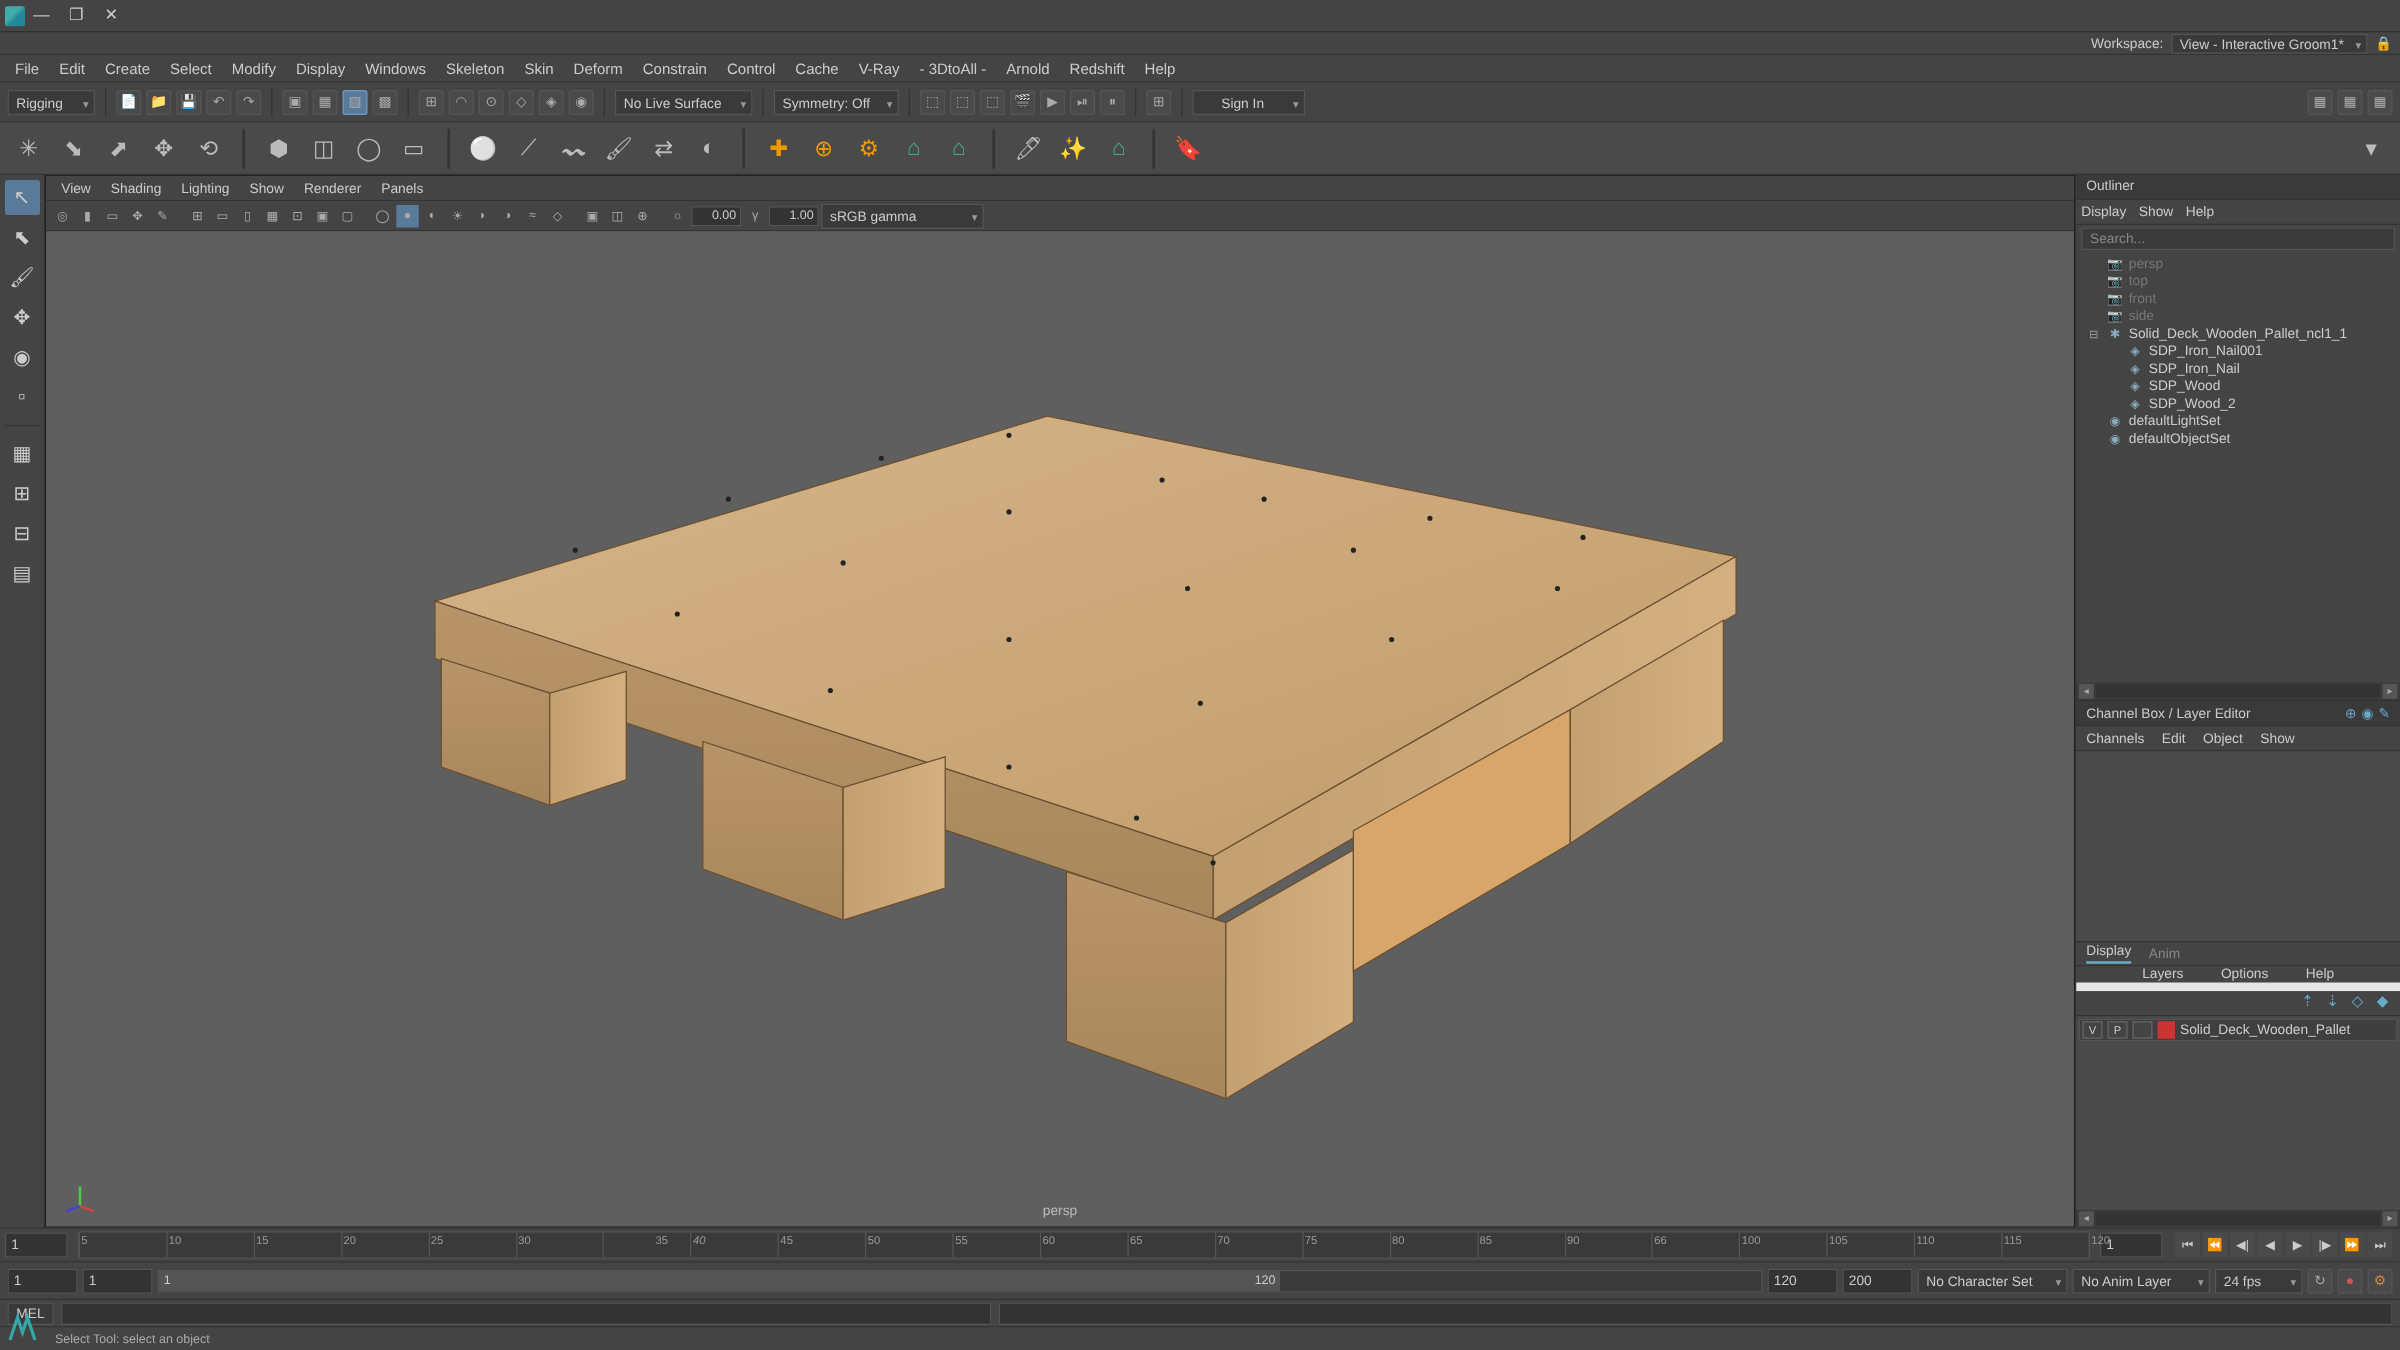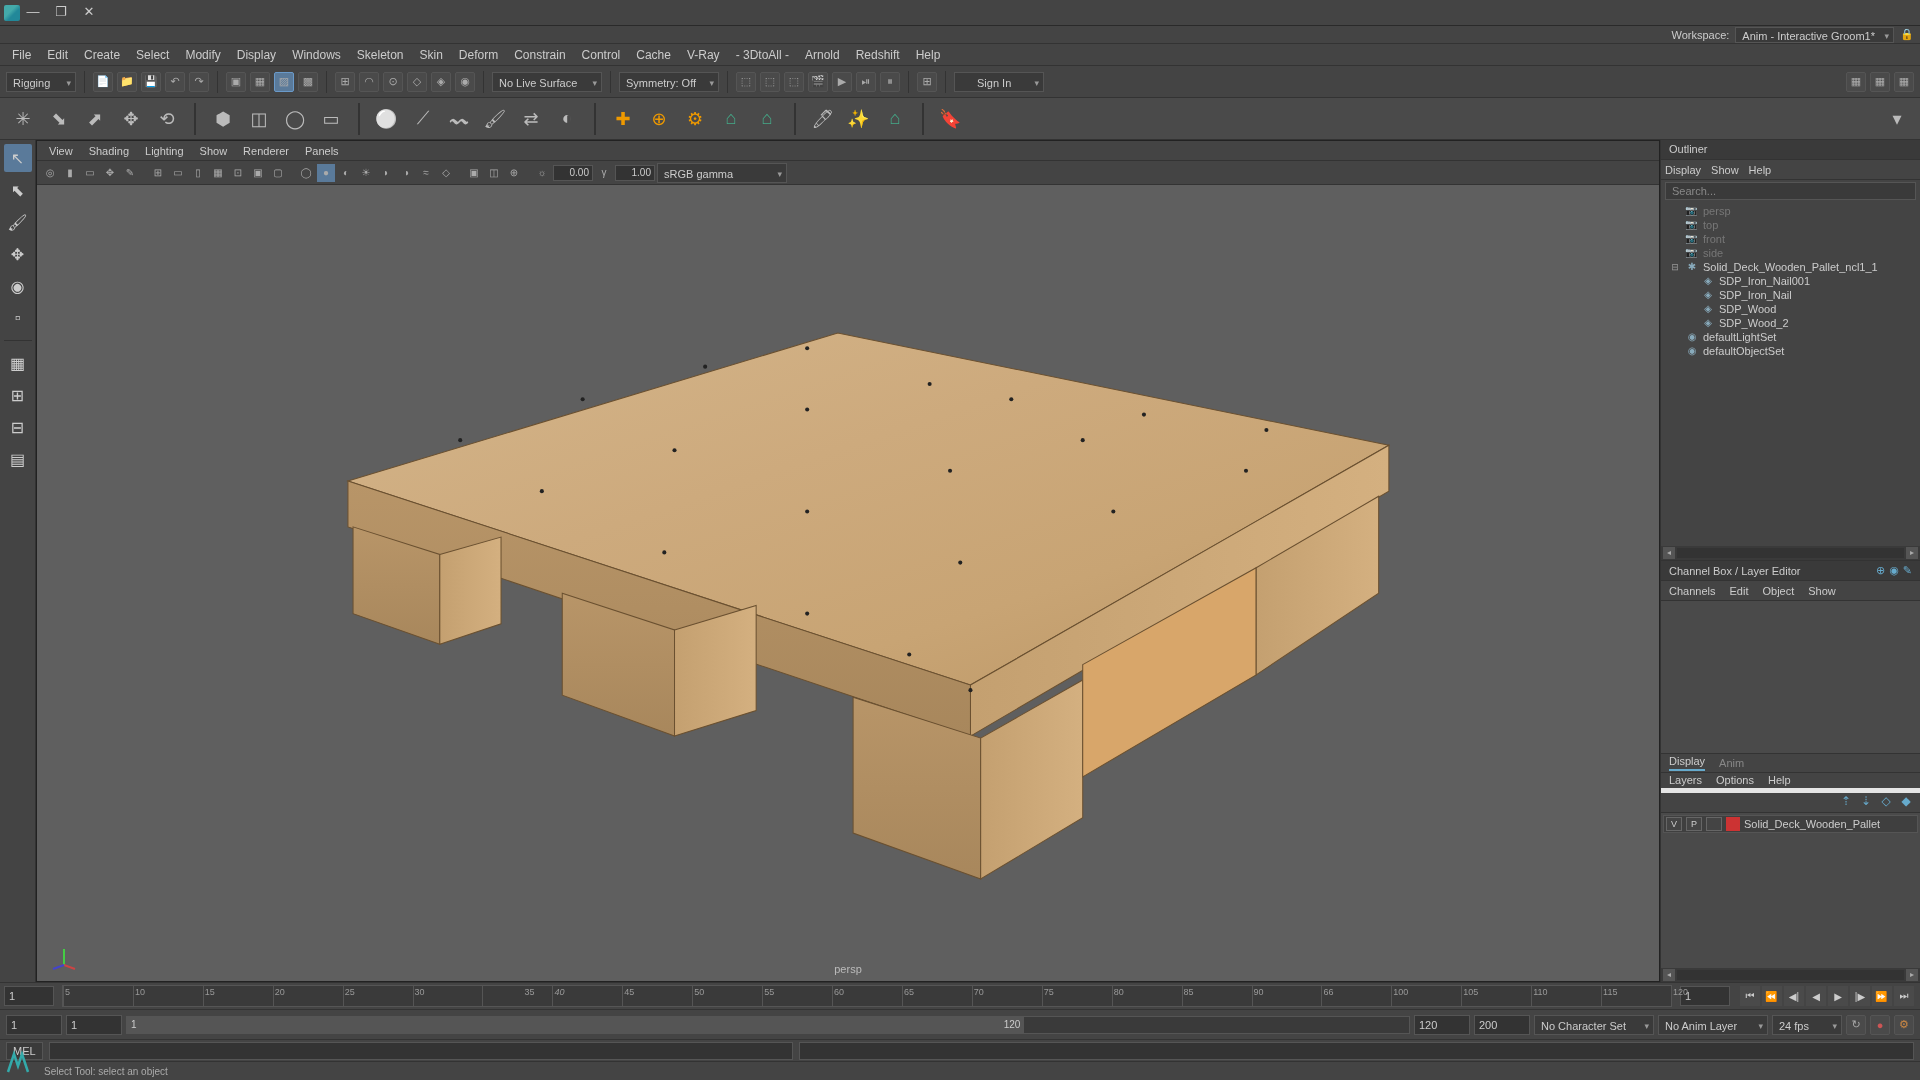--- a/index.html
+++ b/index.html
@@ -53,21 +53,21 @@
 .outitem.dim .oname { color:#777;}
 .hscroll { height:14px; background:#3a3a3a; display:flex; align-items:center; padding:0 2px; gap:2px;}
 .hscroll .arr { width:12px; height:12px; background:#555; color:#aaa; font-size:8px; text-align:center; line-height:12px;}
 .hscroll .track { flex:1; height:10px; background:#333;}
 .channelbox { flex:1; display:flex; flex-direction:column; border-top:1px solid #333;}
 .chtabs { height:20px; display:flex; align-items:center; gap:14px; padding:0 8px; background:#444; border-bottom:1px solid #333;}
 .chtabs span { font-size:11px; color:#ccc; cursor:pointer;}
 .chbody { flex:1; background:#4a4a4a;}
 .layerhdr { height:20px; display:flex; align-items:center; gap:14px; padding:0 8px; background:#444; border-top:1px solid #333; border-bottom:1px solid #333;}
 .layerhdr span { font-size:11px; color:#ccc; cursor:pointer;}
-.layermenu { height:20px; display:flex; align-items:center; padding:0 8px; gap:14px; background:#444; border-bottom:5px solid #e5e5e5;}
+.layermenu { height:20px; display:flex; align-items:center; padding:0 8px; gap:30px; background:#444; border-bottom:7px solid #e5e5e5;justify-content:center;}
 .layermenu span { font-size:11px; color:#ccc; cursor:pointer;}
 .layericons { height:20px; display:flex; justify-content:flex-end; align-items:center; gap:4px; padding:0 6px; background:#444; border-bottom:1px solid #333;}
 .layericons .li { width:16px; height:16px; color:#6ac; font-size:12px; text-align:center; cursor:pointer;}
 .layerlist { flex:1; background:#4a4a4a; padding:2px;}
 .layerrow { display:flex; align-items:center; gap:4px; padding:1px 2px; background:#3f3f3f; border:1px solid #555;}
 .layerrow .lbox { width:16px; height:14px; border:1px solid #666; background:#444; text-align:center; font-size:9px; line-height:12px;}
 .layerrow .lcolor { width:14px; height:14px; background:#c33;}
 .layerrow .lname { font-size:11px; color:#ccc;}
 .timeline { height:28px; background:#444; display:flex; align-items:center; border-top:1px solid #333; border-bottom:1px solid #333;}
 .timeline .tlfield { width:50px; height:20px; background:#333; border:1px solid #555; color:#ccc; font-size:11px; padding:0 4px; margin:0 4px;}
@@ -97,21 +97,21 @@
   <div class="logo"></div>
   <div class="winbtns">
     <div class="winbtn">—</div>
     <div class="winbtn">❐</div>
     <div class="winbtn">✕</div>
   </div>
 </div>
 
 <div class="workspacebar">
   <span>Workspace:</span>
-  <div class="wsdd">Anim - Interactive Groom1*</div>
+  <div class="wsdd">View - Interactive Groom1*</div>
   <span class="lockicon">🔒</span>
 </div>
 
 <div class="menubar">
   <span class="mitem">File</span>
   <span class="mitem">Edit</span>
   <span class="mitem">Create</span>
   <span class="mitem">Select</span>
   <span class="mitem">Modify</span>
   <span class="mitem">Display</span>

